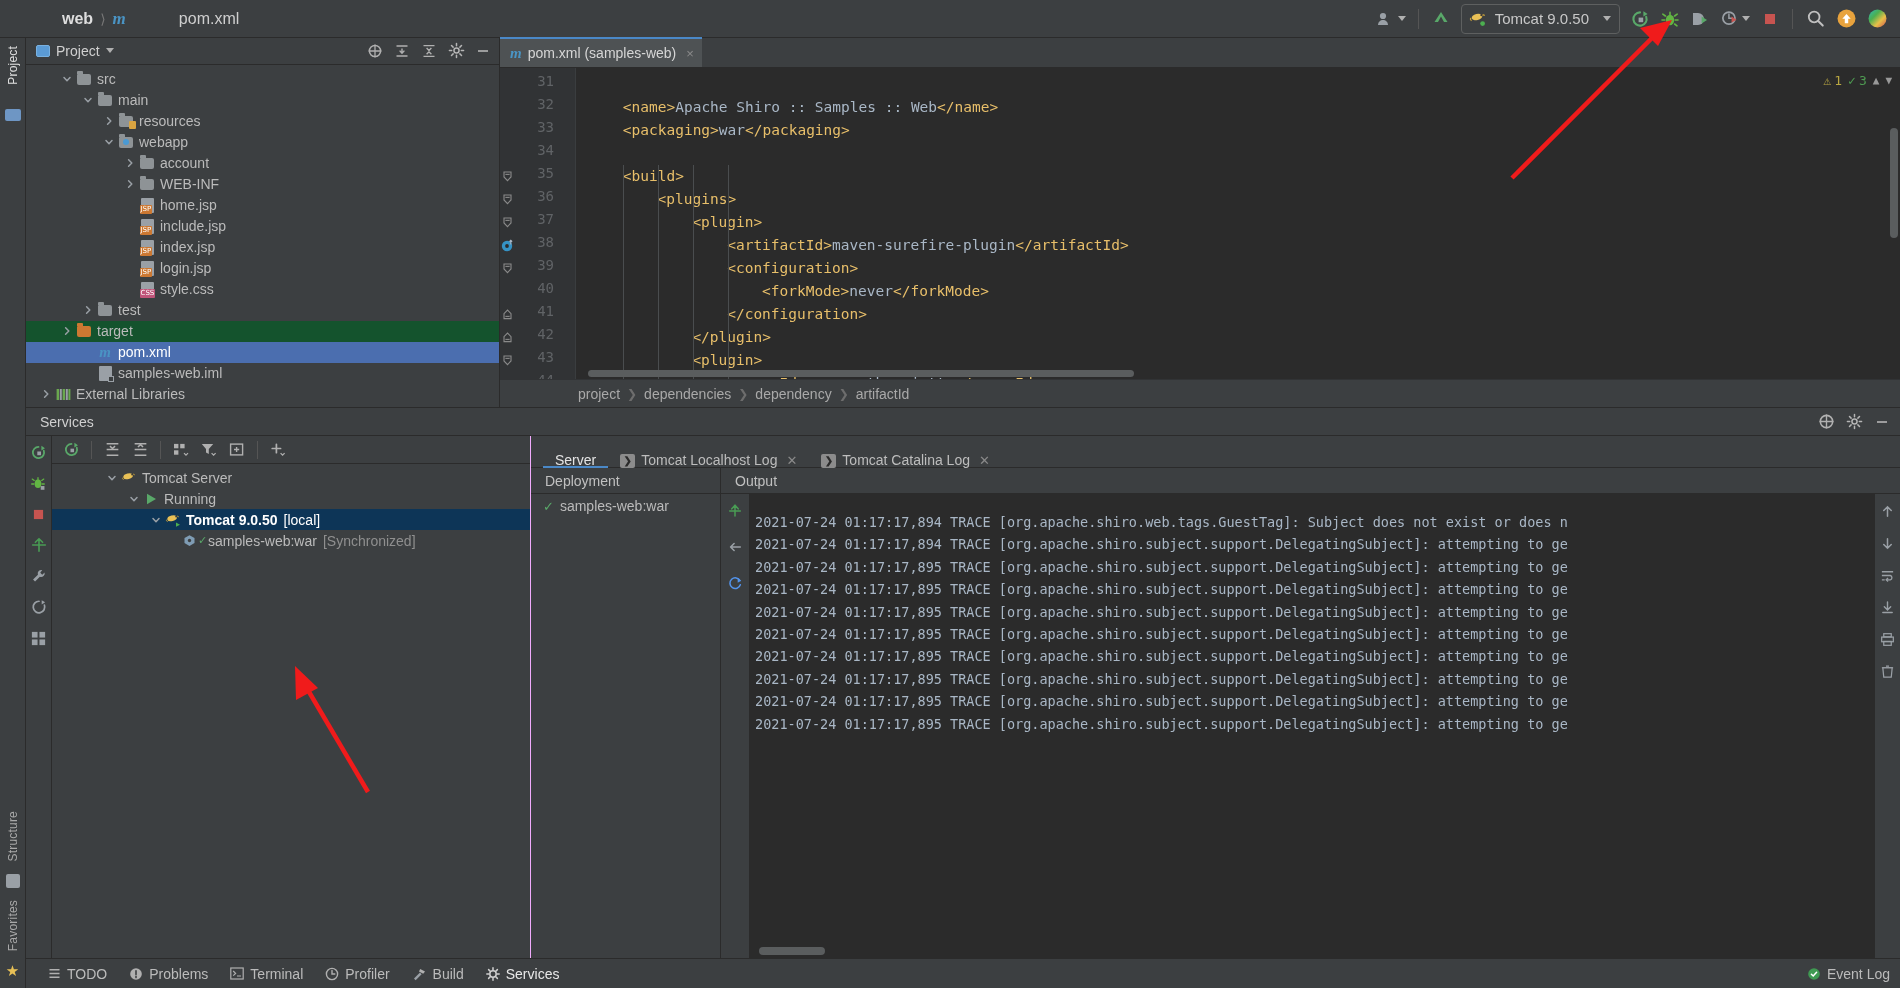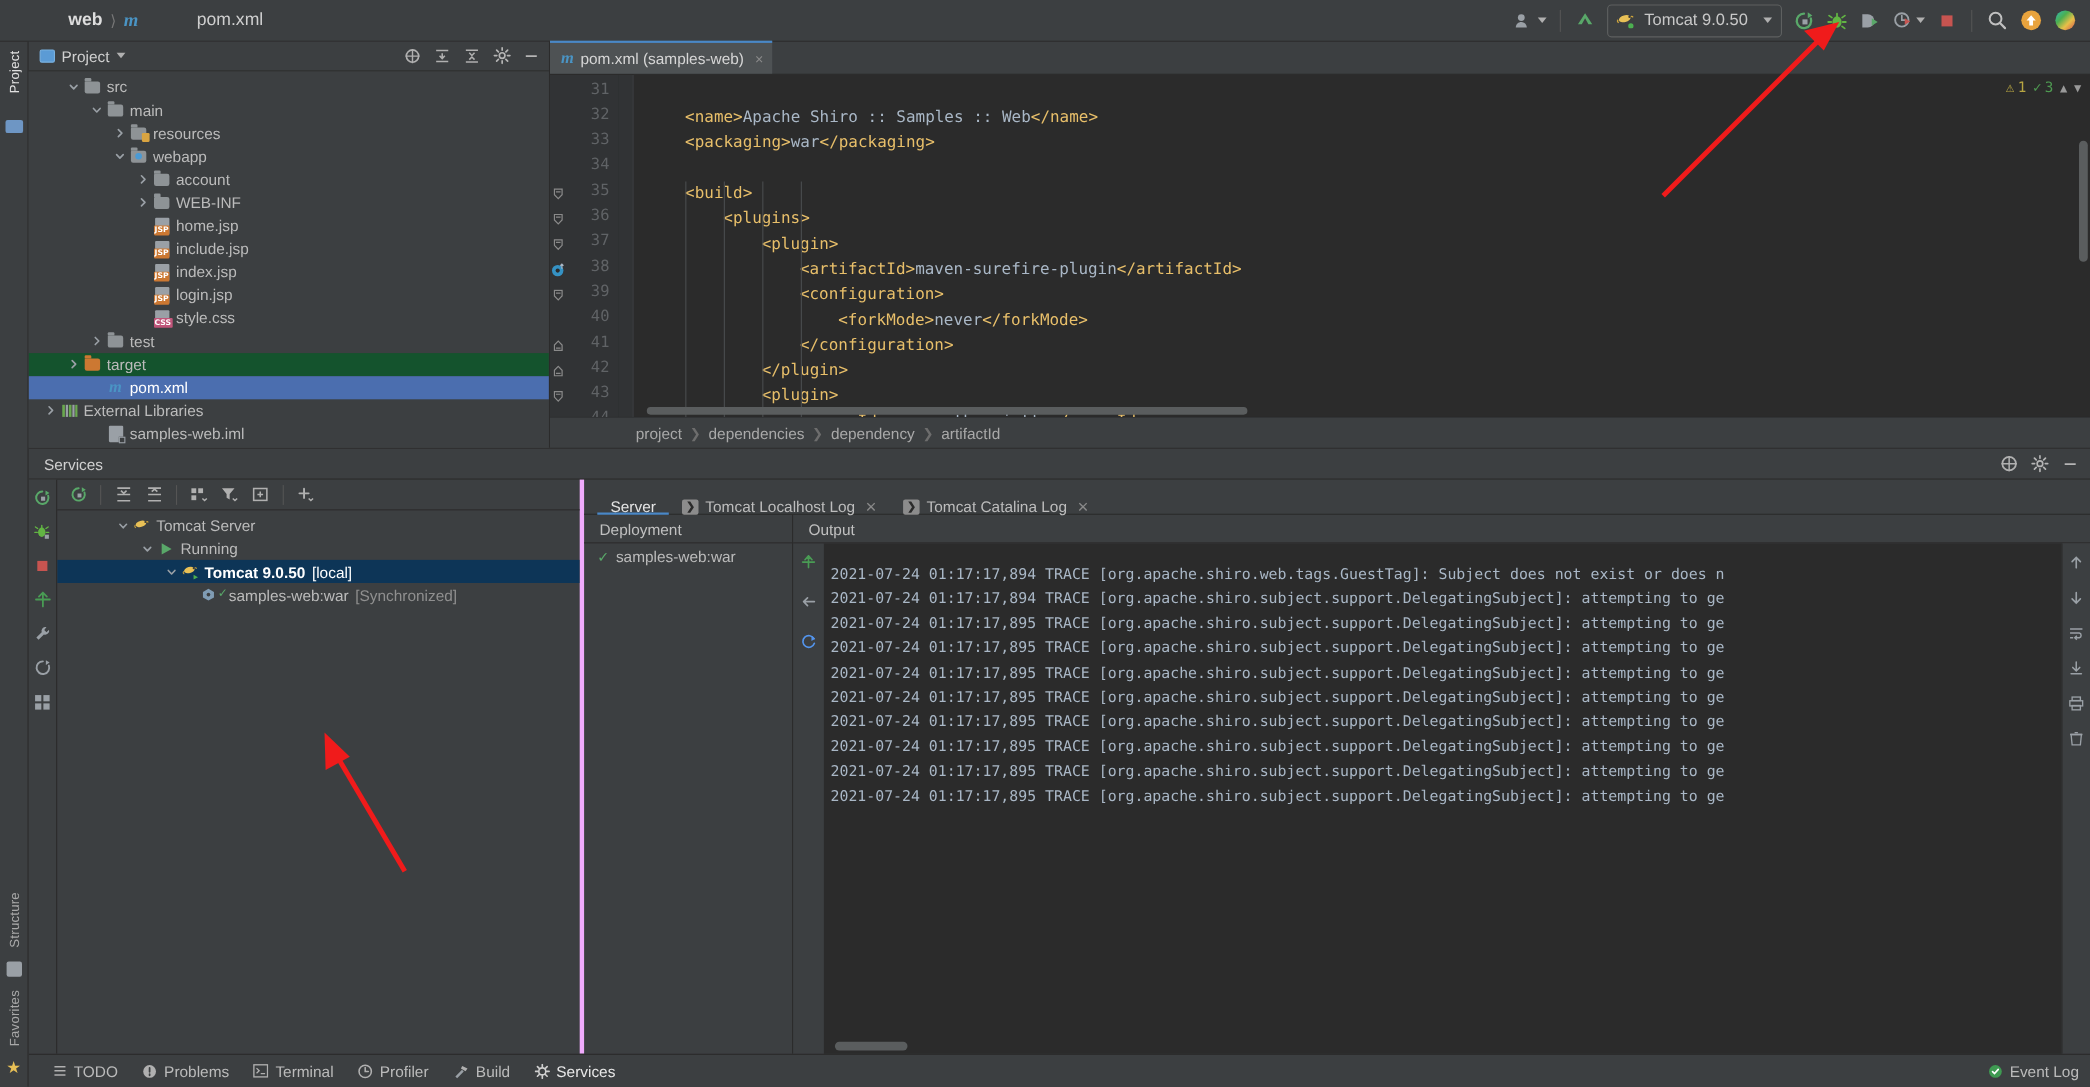--- a/index.html
+++ b/index.html
@@ -108,21 +108,21 @@
     height:28px; flex:0 0 28px; display:flex; align-items:center; padding:0 6px 0 14px;
     font-size:14px; color:#d0d0d0; border-bottom:1px solid #2b2b2b;
   }
   .svc-title .icons { margin-left:auto; display:flex; gap:4px; align-items:center;}
   .svc-body { flex:1 1 auto; display:flex; min-height:0; }
   .svc-vtool {
     width:26px; flex:0 0 26px; background:#3c3f41; border-right:1px solid #2b2b2b;
     display:flex; flex-direction:column; align-items:center; padding-top:5px; gap:9px;
   }
   .svc-vtool .vb{width:22px;height:22px;display:flex;align-items:center;justify-content:center;cursor:pointer;border-radius:3px;}
-  .svc-left { width:479px; flex:0 0 479px; display:flex; flex-direction:column; border-right:4px solid #f0abfc; min-width:0;}
+  .svc-left { width:479px; flex:0 0 479px; display:flex; flex-direction:column; border-right:1px solid #f0abfc; min-width:0;}
   .svc-toolbar { height:28px; flex:0 0 28px; display:flex; align-items:center; gap:2px; padding:0 6px; border-bottom:1px solid #2b2b2b;}
   .tbi { width:26px;height:24px;display:flex;align-items:center;justify-content:center;cursor:pointer;border-radius:3px;}
   .vsep{width:1px;height:18px;background:#555;margin:0 5px;}
   .svc-tree { flex:1 1 auto; overflow:hidden; padding-top:3px;}
   .srow { height:21px; display:flex; align-items:center; font-size:14px; white-space:nowrap; cursor:pointer;}
   .srow.selected { background:#0d3557; }
 
   .svc-right { flex:1 1 auto; display:flex; flex-direction:column; min-width:0;}
   .svc-tabs { height:32px; flex:0 0 32px; display:flex; align-items:center; gap:0; padding-left:12px; border-bottom:1px solid #2b2b2b;}
   .stab { height:32px; display:flex; align-items:flex-end; gap:6px; padding:0 12px; font-size:14px; color:#bdbdbd; cursor:pointer;}
@@ -159,21 +159,21 @@
 
   
   .arrowlayer{position:absolute;inset:0;pointer-events:none;z-index:40;}
 
   
   .folder { width:14px;height:11px;background:#8e9396;border-radius:1px 2px 2px 2px; position:relative;}
   .folder::before{content:"";position:absolute;top:-3px;left:0;width:6px;height:3px;background:#8e9396;border-radius:1px 1px 0 0;}
   .folder.orange{background:#cc7832;}
   .folder.orange::before{background:#cc7832;}
   .fileicon{width:13px;height:15px;background:#9aa0a6;position:relative;border-radius:1px;}
-  .badge{position:absolute;bottom:-1px;left:-1px;font-size:7px;line-height:7px;padding:1px 1px;border-radius:1px;color:#fff;font-family:"DejaVu Sans",sans-serif;font-weight:bold;}
+  .badge{position:absolute;bottom:-1px;left:-1px;font-size:7px;line-height:7px;padding:1px 1px;border-radius:1px;color:#fff;font-family:"DejaVu Sans",sans-serif;font-weight:normal;}
 </style>
 </head>
 <body>
 
 <div class="app">
 
   <div class="titlebar">
     <div class="bc">
       <span class="crumb bold">web</span>
       <span class="sep">⟩</span>
@@ -460,45 +460,45 @@
                 </span>
                 <span class="tlabel">target</span>
               </div>
               <div class="trow sel" style="padding-left: 54px;">
                 <span class="arrow"></span>
                 <span class="ticon">
                   <span style="color:#4a94c4;font-weight:bold;font-style:italic;font-size:15px;font-family:'Liberation Serif',serif;line-height:1;">m</span>
                 </span>
                 <span class="tlabel">pom.xml</span>
               </div>
+              <div class="trow" style="padding-left: 54px;">
+                <span class="arrow"></span>
+                <span class="ticon">
+                  <div class="fileicon">
+                    <span style="position:absolute;right:-2px;bottom:-1px;width:6px;height:6px;background:#3c3f41;border:1px solid #9aa0a6"></span>
+                  </div>
+                </span>
+                <span class="tlabel">samples-web.iml</span>
+              </div>
               <div class="trow" style="padding-left: 12px;">
                 <span class="arrow">
                   <svg width="10" height="10" viewBox="0 0 10 10">
                     <path stroke="#9aa0a6" stroke-width="1.5" fill="none" stroke-linecap="round" stroke-linejoin="round" d="M3.6 1.8 L6.8 5 L3.6 8.2"></path>
                   </svg>
                 </span>
                 <span class="ticon">
                   <svg width="15" height="13" viewBox="0 0 15 13">
                     <rect x="0.6" y="1" width="2.4" height="11" fill="#6aa84f"></rect>
                     <rect x="3.8" y="1" width="2" height="11" fill="#9aa0a6"></rect>
                     <rect x="6.6" y="1" width="2.4" height="11" fill="#6aa84f"></rect>
                     <rect x="9.8" y="1" width="2" height="11" fill="#9aa0a6"></rect>
                     <rect x="12.4" y="1" width="2" height="11" fill="#6aa84f"></rect>
                   </svg>
                 </span>
                 <span class="tlabel">External Libraries</span>
-              </div>
-              <div class="trow" style="padding-left: 54px;">
-                <span class="arrow"></span>
-                <span class="ticon">
-                  <div class="fileicon">
-                    <span style="position:absolute;right:-2px;bottom:-1px;width:6px;height:6px;background:#3c3f41;border:1px solid #9aa0a6"></span>
-                  </div>
-                </span>
-                <span class="tlabel">samples-web.iml</span>
               </div>
               <div class="trow" style="padding-left: 12px;"></div>
             </div>
         </div>
 
         <div class="editor">
           <div class="tabstrip">
             <div class="etab">
               <span class="mvn-m" style="font-size:15px;">m</span>
               <span>pom.xml (samples-web)</span>

